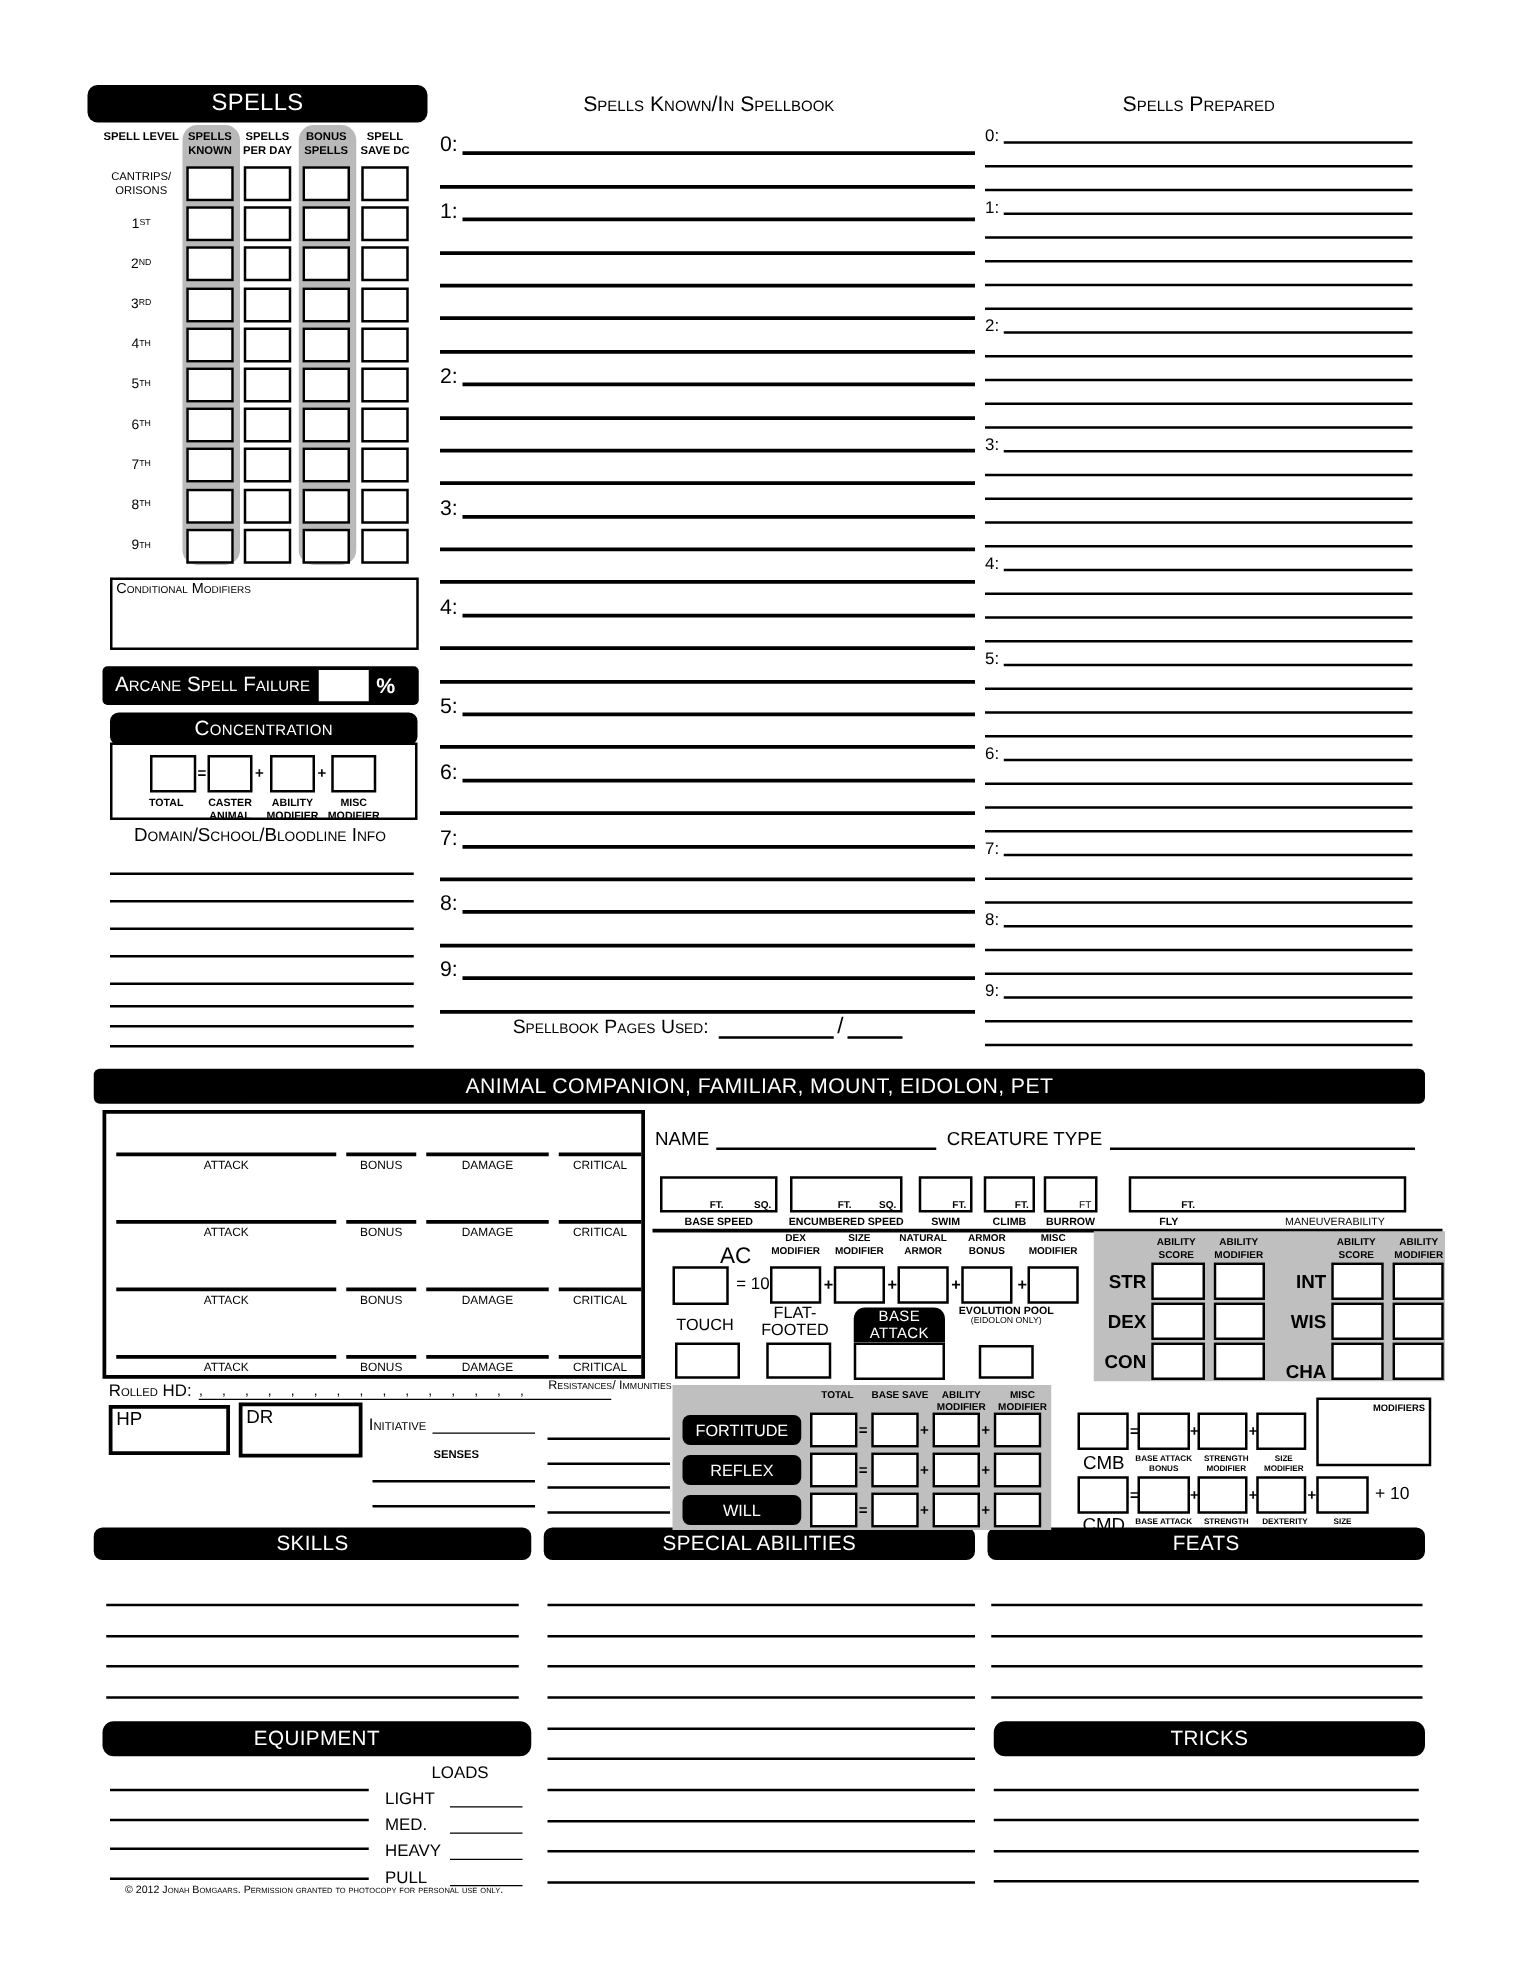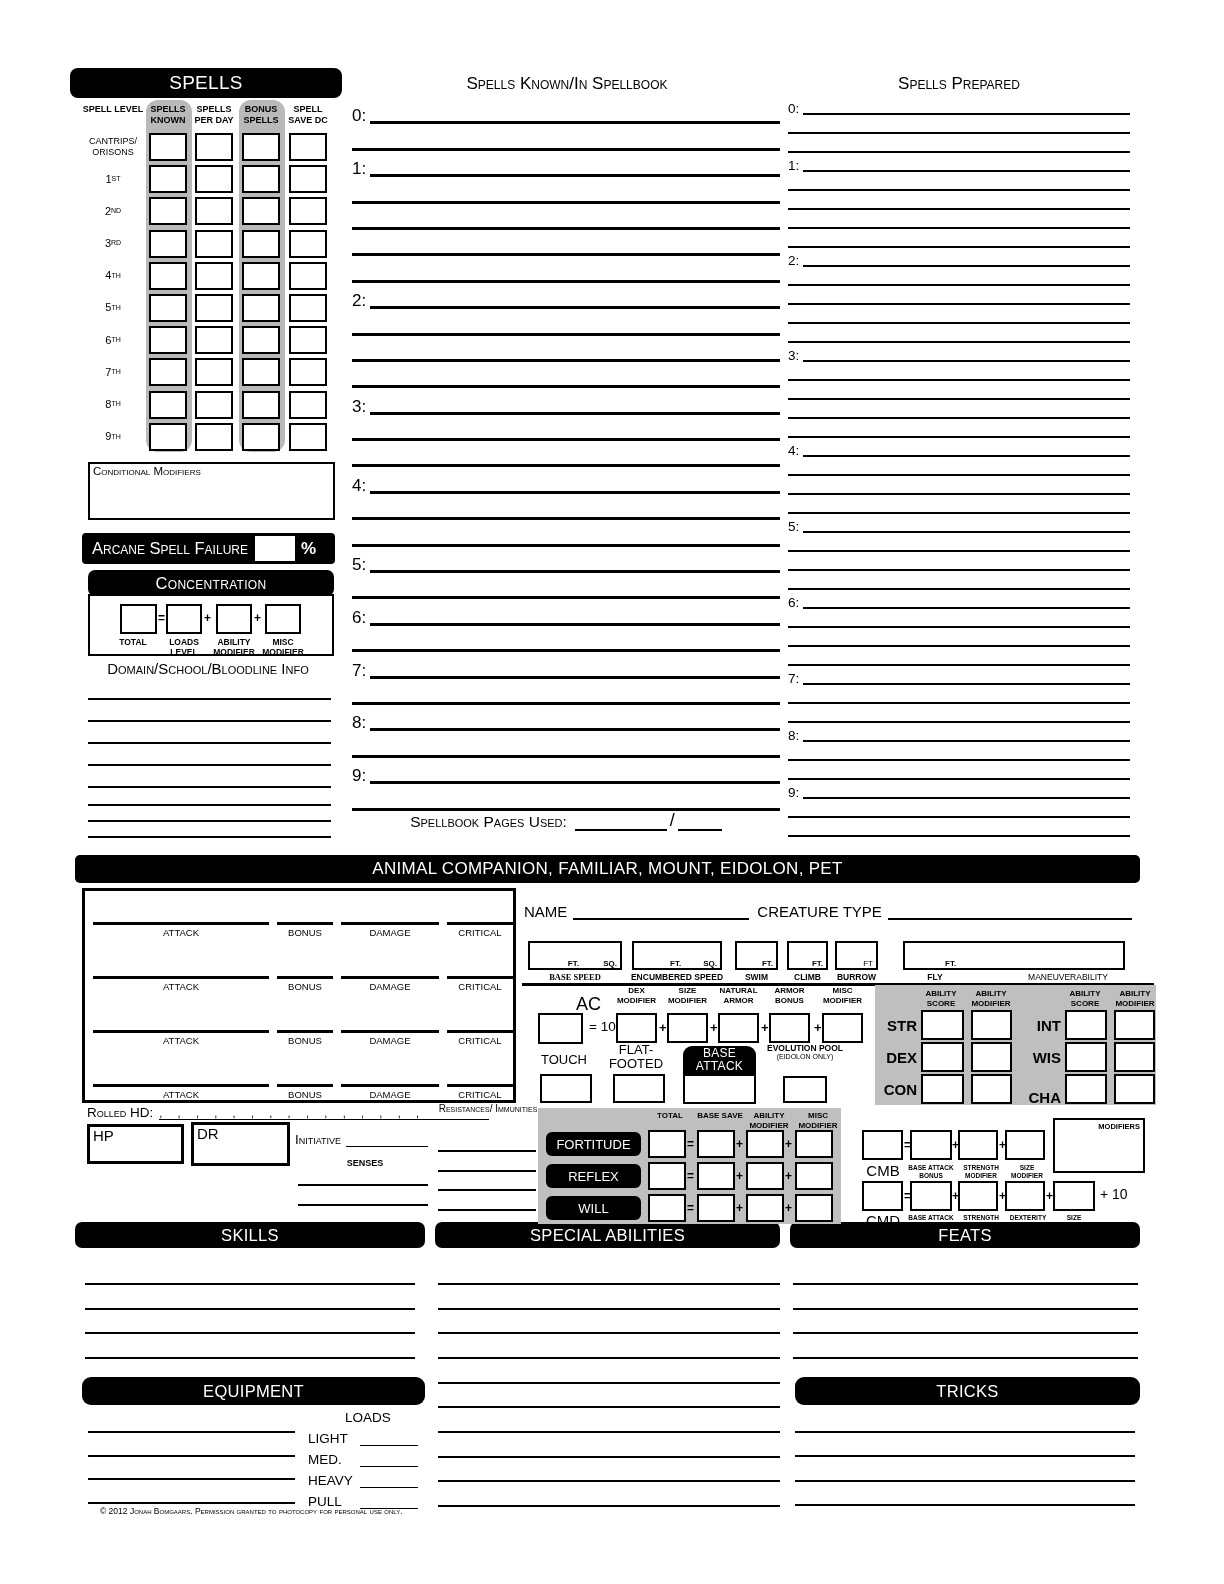--- a/index.html
+++ b/index.html
@@ -96,21 +96,21 @@
   </div>
   <div class="abs" id="concBox" style="left:88px;top:594px;width:246px;height:62px;border:2.5px solid #000">
       <div style="position: absolute; left: 30px; top: 8px; width: 37px; height: 30px; border: 2.5px solid rgb(0, 0, 0); background: rgb(255, 255, 255);"></div>
       <div style="position: absolute; left: 76px; top: 8px; width: 36px; height: 30px; border: 2.5px solid rgb(0, 0, 0); background: rgb(255, 255, 255);"></div>
       <div style="position: absolute; left: 126px; top: 8px; width: 36px; height: 30px; border: 2.5px solid rgb(0, 0, 0); background: rgb(255, 255, 255);"></div>
       <div style="position: absolute; left: 175px; top: 8px; width: 36px; height: 30px; border: 2.5px solid rgb(0, 0, 0); background: rgb(255, 255, 255);"></div>
       <span style="position: absolute; left: 68px; top: 15px; font-size: 12px; font-weight: bold;">=</span>
       <span style="position: absolute; left: 114px; top: 15px; font-size: 12px; font-weight: bold;">+</span>
       <span style="position: absolute; left: 164px; top: 15px; font-size: 12px; font-weight: bold;">+</span>
       <div style="position: absolute; left: 19px; top: 41px; width: 48px; font-size: 8.5px; font-weight: bold; line-height: 1.2; text-align: center;">TOTAL</div>
-      <div style="position: absolute; left: 70px; top: 41px; width: 48px; font-size: 8.5px; font-weight: bold; line-height: 1.2; text-align: center;">LOADS LEVEL</div>
+      <div style="position: absolute; left: 70px; top: 41px; width: 48px; font-size: 8.5px; font-weight: bold; line-height: 1.2; text-align: center;">CASTER ANIMAL</div>
       <div style="position: absolute; left: 120px; top: 41px; width: 48px; font-size: 8.5px; font-weight: bold; line-height: 1.2; text-align: center;">ABILITY MODIFIER</div>
       <div style="position: absolute; left: 169px; top: 41px; width: 48px; font-size: 8.5px; font-weight: bold; line-height: 1.2; text-align: center;">MISC MODIFIER</div>
     </div>
 
   <div class="abs sc" style="left:75px;top:660px;width:266px;text-align:center;font-size:15px">Domain/School/Bloodline Info</div>
   <div class="abs" id="domainLines" style="left:88px;top:678px;width:243px">
       <div style="height: 22px; border-bottom: 2.5px solid rgb(0, 0, 0);"></div>
       <div style="height: 22px; border-bottom: 2.5px solid rgb(0, 0, 0);"></div>
       <div style="height: 22px; border-bottom: 2.5px solid rgb(0, 0, 0);"></div>
       <div style="height: 22px; border-bottom: 2.5px solid rgb(0, 0, 0);"></div>
@@ -408,21 +408,21 @@
   </div>
   <div class="bar abs" style="left:795px;top:1377px;width:345px;height:28px;font-size:16.5px;border-radius:9px">
     <span>TRICKS</span>
   </div>
 
   <div class="abs sc" style="left:100px;top:1506px;font-size:8.5px">© 2012 Jonah Bomgaars. Permission granted to photocopy for personal use only.</div>
 <div style="position: absolute; left: 528px; top: 941px; width: 94px; height: 29px; border: 2.5px solid rgb(0, 0, 0); background: rgb(255, 255, 255);">
       <span style="position: absolute; bottom: 0px; left: 42%; font-size: 8px; font-weight: bold;">FT.</span>
       <span style="position: absolute; bottom: 0px; right: 3px; font-size: 8px; font-weight: bold;">SQ.</span>
     </div>
-    <div style="position: absolute; left: 510px; top: 972px; width: 130px; text-align: center; font-size: 8.5px; font-weight: bold; font-family: Liberation Serif, serif;">BASE SPEED</div>
+    <div style="position: absolute; left: 510px; top: 972px; width: 130px; text-align: center; font-size: 8.5px; font-weight: bold;">BASE SPEED</div>
     <div style="position: absolute; left: 632px; top: 941px; width: 90px; height: 29px; border: 2.5px solid rgb(0, 0, 0); background: rgb(255, 255, 255);">
       <span style="position: absolute; bottom: 0px; left: 42%; font-size: 8px; font-weight: bold;">FT.</span>
       <span style="position: absolute; bottom: 0px; right: 3px; font-size: 8px; font-weight: bold;">SQ.</span>
     </div>
     <div style="position: absolute; left: 614px; top: 972px; width: 126px; text-align: center; font-size: 8.5px; font-weight: bold;">ENCUMBERED SPEED</div>
     <div style="position: absolute; left: 735px; top: 941px; width: 43px; height: 29px; border: 2.5px solid rgb(0, 0, 0); background: rgb(255, 255, 255);">
       <span style="position: absolute; bottom: 0px; right: 3px; font-size: 8px; font-weight: bold;">FT.</span>
     </div>
     <div style="position: absolute; left: 717px; top: 972px; width: 79px; text-align: center; font-size: 8.5px; font-weight: bold;">SWIM</div>
     <div style="position: absolute; left: 787px; top: 941px; width: 41px; height: 29px; border: 2.5px solid rgb(0, 0, 0); background: rgb(255, 255, 255);">

